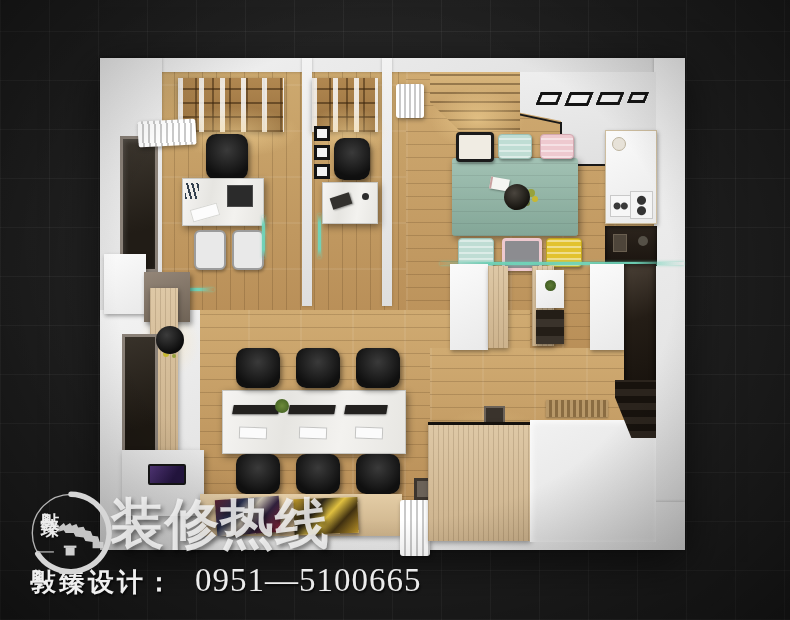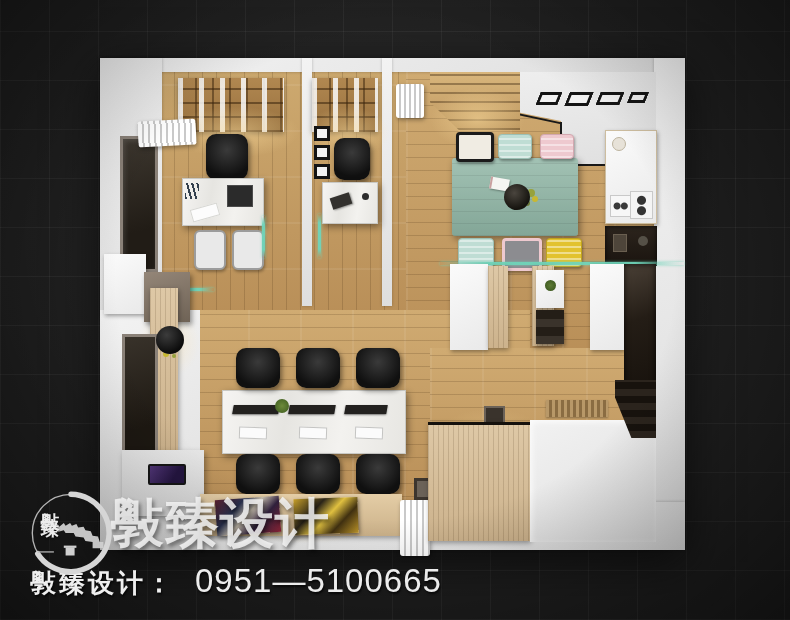--- a/index.html
+++ b/index.html
@@ -56,21 +56,21 @@
   .wood-vertical-grain{background-image:
       repeating-linear-gradient(90deg, rgba(70,48,20,0.16) 0 1px, transparent 1px 5px),
       linear-gradient(180deg,#dec8a6,#ccb28c);box-shadow:1px 2px 5px rgba(0,0,0,0.35);}
   .dark-glass{background:linear-gradient(160deg,#4a4036 0%,#241d16 40%,#15100b 100%);box-shadow:inset 0 0 6px rgba(0,0,0,0.8);}
   .monitor{background:#23211f;transform:skewX(-10deg);box-shadow:0 1px 2px rgba(0,0,0,0.5);}
   .keyboard{background:#fbfbfb;border:1px solid #c4c4c2;transform:rotate(2deg);}
   .watermark{position:absolute;left:110px;top:488px;font-size:54px;font-weight:bold;letter-spacing:1px;
     color:rgba(243,243,243,0.85);text-shadow:2px 3px 4px rgba(0,0,0,0.45);z-index:30;}
   .hotline{position:absolute;left:30px;top:562px;display:flex;align-items:baseline;gap:20px;z-index:30;}
   .hotline-label{font-size:26px;font-weight:bold;color:#efefef;text-shadow:1px 2px 2px rgba(0,0,0,0.7);letter-spacing:3px;}
-  .hotline-number{font-family:Liberation Sans, sans-serif;font-size:33px;color:#ececec;
+  .hotline-number{font-family:Liberation Serif, serif;font-size:33px;color:#ececec;
     text-shadow:1px 2px 2px rgba(0,0,0,0.7);letter-spacing:1px;}
   .logo{position:absolute;left:26px;top:488px;width:90px;height:90px;z-index:31;}
   .logo-chars{position:absolute;left:12px;top:10px;writing-mode:vertical-rl;text-orientation:upright;
     font-size:19px;font-weight:bold;color:#ececec;letter-spacing:4px;text-shadow:0 1px 2px rgba(0,0,0,0.6);}
 </style>
 </head>
 <body>
 
 <div class="stage">
 
@@ -200,21 +200,21 @@
     <div class="abs" style="left:314px;top:420px;width:17px;height:22px;background:#6b6258;box-shadow:inset 0 0 0 3px #3c352e;"></div>
 
     <div class="abs" style="left:446px;top:342px;width:62px;height:17px;background:repeating-linear-gradient(90deg,#b89868 0 3px,#8a6c42 3px 6px);box-shadow:0 1px 2px rgba(0,0,0,.3);"></div>
     <div class="abs" style="left:384px;top:348px;width:17px;height:19px;background:#3a332c;border:2px solid #6b6258;"></div>
     <div class="abs wood-vertical-grain" style="left:328px;top:364px;width:102px;height:116px;border-top:3px solid #15110d;"></div>
     <div class="abs" style="left:430px;top:362px;width:126px;height:122px;background:linear-gradient(150deg,#f2f2f2,#dedede);box-shadow:inset 2px 2px 6px rgba(255,255,255,.8);"></div>
     <div class="abs dark-glass" style="left:524px;top:206px;width:32px;height:140px;"></div>
     <div class="abs" style="left:515px;top:322px;width:41px;height:58px;background:repeating-linear-gradient(0deg,#2b241d 0 7px,#17120d 7px 14px);clip-path:polygon(0 0,100% 0,100% 100%,40% 100%,0 30%);"></div>
   </div>
 
-  <div class="watermark">斅臻设计</div>
+  <div class="watermark">装修热线</div>
 
   <div class="logo">
     <svg width="90" height="90" viewBox="0 0 100 100">
       <circle cx="50" cy="50" r="43" fill="none" stroke="#c6c6c6" stroke-width="1.5" opacity="0.9"></circle>
       <path d="M50 7 A43 43 0 1 1 13 73" fill="none" stroke="#d6d6d6" stroke-width="6" stroke-linecap="round"></path>
       <path d="M30 44 L35 40 L37 43 L42 39 L44 42 L49 39 L51 42 L56 40 L58 44 L64 43 L66 47 L72 48 L74 53 L80 54 L82 60 L86 60 L86 67 L74 67 L74 60 L66 59 L64 55 L55 54 L53 50 L44 50 L42 47 L35 49 L33 46 L30 48 Z" fill="#cfcfcf" opacity="0.95"></path>
       <rect x="44" y="66" width="10" height="9" fill="#cfcfcf"></rect>
       <rect x="42" y="64" width="14" height="2.5" fill="#cfcfcf"></rect>
       <rect x="13" y="70" width="18" height="2" fill="#b5b5b5" opacity="0.7"></rect>
     </svg>

